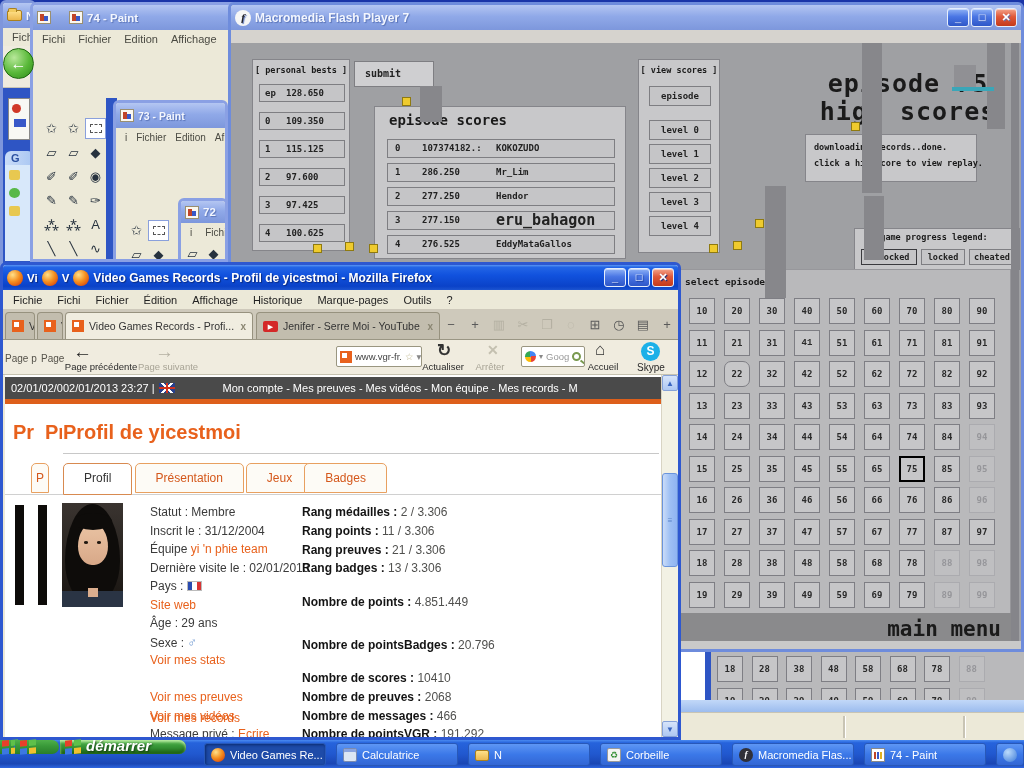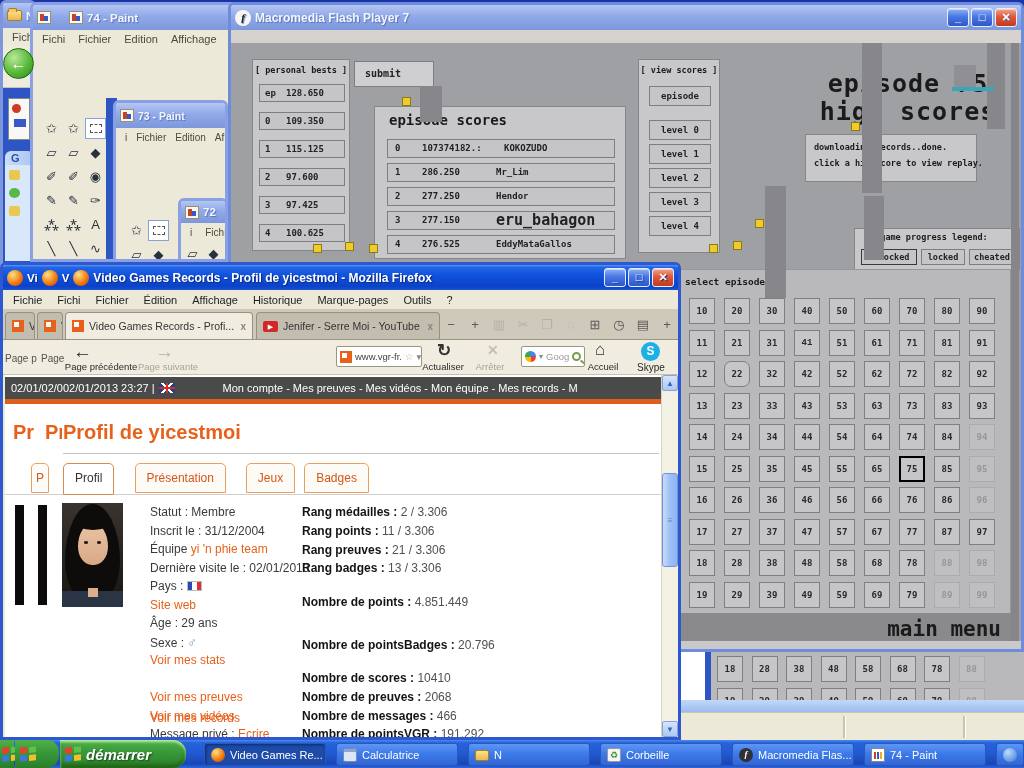--- a/index.html
+++ b/index.html
@@ -61,29 +61,29 @@
   .mag:after{content:"";position:absolute;left:6px;top:7px;width:5px;height:2px;background:#7A9A50;transform:rotate(40deg)}
   .skype-ico{position:absolute;width:19px;height:19px;border-radius:50%;background:#1CB0E8;color:#FFF;font:bold 12px/19px "Liberation Sans",sans-serif;text-align:center}
   
   .sbtrack{position:absolute;background:#F2F1E4;border-left:1px solid #D8D4C4}
   .sbbtn{position:absolute;left:0;width:16px;height:16px;background:linear-gradient(180deg,#D6E4FA,#AEC8F2);border:1px solid #86A2D8;border-radius:2px;color:#3A66C0;font-size:8px;text-align:center;line-height:15px}
   .sbthumb{position:absolute;left:0;width:16px;background:linear-gradient(90deg,#CADCF8,#9EC0F4 50%,#8FB4F2);border:1px solid #6A94DC;border-radius:3px;color:#5A84C8;font-size:8px;text-align:center}
   
   .vgr-topbar{position:absolute;background:#4A4A4A;color:#FFF;font-size:11px;display:flex;align-items:center;overflow:hidden}
   .ukflag{width:16px;height:10px;display:inline-block;margin-left:4px;background-color:#28408C;background-image:linear-gradient(180deg,transparent 38%,#D0321E 38% 62%,transparent 62%),linear-gradient(90deg,transparent 41%,#D0321E 41% 59%,transparent 59%),linear-gradient(45deg,transparent 44%,#FFF 44% 56%,transparent 56%),linear-gradient(135deg,transparent 44%,#FFF 44% 56%,transparent 56%)}
   .frflag{width:15px;height:10px;display:inline-block;vertical-align:-1px;background:linear-gradient(90deg,#2A4CB0 33%,#FFF 33% 66%,#D83434 66%);border:1px solid #BBB}
-  .vgrtab{position:absolute;top:0;height:30px;border:1px solid #E8A060;border-radius:5px 5px 0 0;background:#FDFBF6;color:#D4581C;font-size:12px;text-align:center;line-height:28px;padding:0 11px}
+  .vgrtab{position:absolute;top:0;height:30px;border:1px solid #E8A060;border-radius:5px 5px 0 0;background:#FDFBF6;color:#D4581C;font-size:12px;text-align:center;line-height:28px;padding:0 20px}
   .vgrtab.active{color:#333;border-color:#D88A50;background:#FFF;height:32px;z-index:2}
   .infoline{position:absolute;font-size:12px;color:#3A3A3A;white-space:nowrap}
   .infoline a,.olink{color:#E8611C;text-decoration:none}
   .statline{position:absolute;font-size:12px;white-space:nowrap;color:#50504E}
   .statline b{color:#141414}
   
   #taskbar{position:absolute;left:0;top:740px;width:1024px;height:28px;background:linear-gradient(180deg,#4A8AF0 0%,#2663DC 10%,#2158CF 50%,#1A46B4 85%,#2E66E0 100%);z-index:60}
-  .startstub{position:absolute;top:0;height:28px;background:linear-gradient(180deg,#4FB04A 0%,#389838 45%,#2A7E2A 100%);display:flex;align-items:center;padding:0 5px;gap:5px}
+  .startstub{position:absolute;top:0;height:14px;background:linear-gradient(180deg,#4FB04A 0%,#389838 45%,#2A7E2A 100%);display:flex;align-items:flex-end;padding:0 5px;gap:5px}
   .winlogo{width:16px;height:14px;display:inline-block;position:relative;transform:skewY(-6deg);flex:none}
   .winlogo i{position:absolute;width:7px;height:6px}
   .winlogo i:nth-child(1){left:0;top:0;background:#E8402A}
   .winlogo i:nth-child(2){right:0;top:0;background:#5FC04A}
   .winlogo i:nth-child(3){left:0;bottom:0;background:#3C78E0}
   .winlogo i:nth-child(4){right:0;bottom:0;background:#F0C030}
   .taskitem{position:absolute;top:3px;height:23px;border-radius:3px;background:linear-gradient(180deg,#5E96F4,#3B78E8 50%,#3366D4);border:1px solid #2858B8;color:#FFF;font-size:11px;display:flex;align-items:center;gap:5px;padding:0 6px;overflow:hidden;white-space:nowrap}
   .taskitem.active{background:#1E4BA8;box-shadow:inset 1px 1px 3px #0A2A70}
   .ti-ico{width:14px;height:14px;flex:none;position:relative}
   
@@ -252,21 +252,21 @@
         </div>
       </div>
 
     <div class="fl-box" style="left:123px;top:18px;width:80px;height:26px;line-height:24px;padding-left:10px;background:#CFCFD1">submit</div>
 
     <div class="fl-panel" id="es-panel" style="left:143px;top:63px;width:252px;height:153px">
       <div class="px nowrap" style="position:absolute;left:14px;top:5px;font-size:14px">episode scores</div>
     <div class="fl-box" style="left: 12px; top: 32px; width: 228px; height: 19px;">
           <span style="position: absolute; left: 7px; font-size: 9px;">0</span>
           <span style="position: absolute; left: 34px; font-size: 9px;">107374182.:</span>
-          <span style="position: absolute; left: 108px; font-size: 9px; margin-left: 8px;">KOKOZUDO</span>
+          <span style="position: absolute; left: 108px; font-size: 9px;">KOKOZUDO</span>
         </div>
         <div class="fl-box" style="left: 12px; top: 56px; width: 228px; height: 19px;">
           <span style="position: absolute; left: 7px; font-size: 9px;">1</span>
           <span style="position: absolute; left: 34px; font-size: 9px;">286.250</span>
           <span style="position: absolute; left: 108px; font-size: 9px;">Mr_Lim</span>
         </div>
         <div class="fl-box" style="left: 12px; top: 80px; width: 228px; height: 19px;">
           <span style="position: absolute; left: 7px; font-size: 9px;">2</span>
           <span style="position: absolute; left: 34px; font-size: 9px;">277.250</span>
           <span style="position: absolute; left: 108px; font-size: 9px;">Hendor</span>

